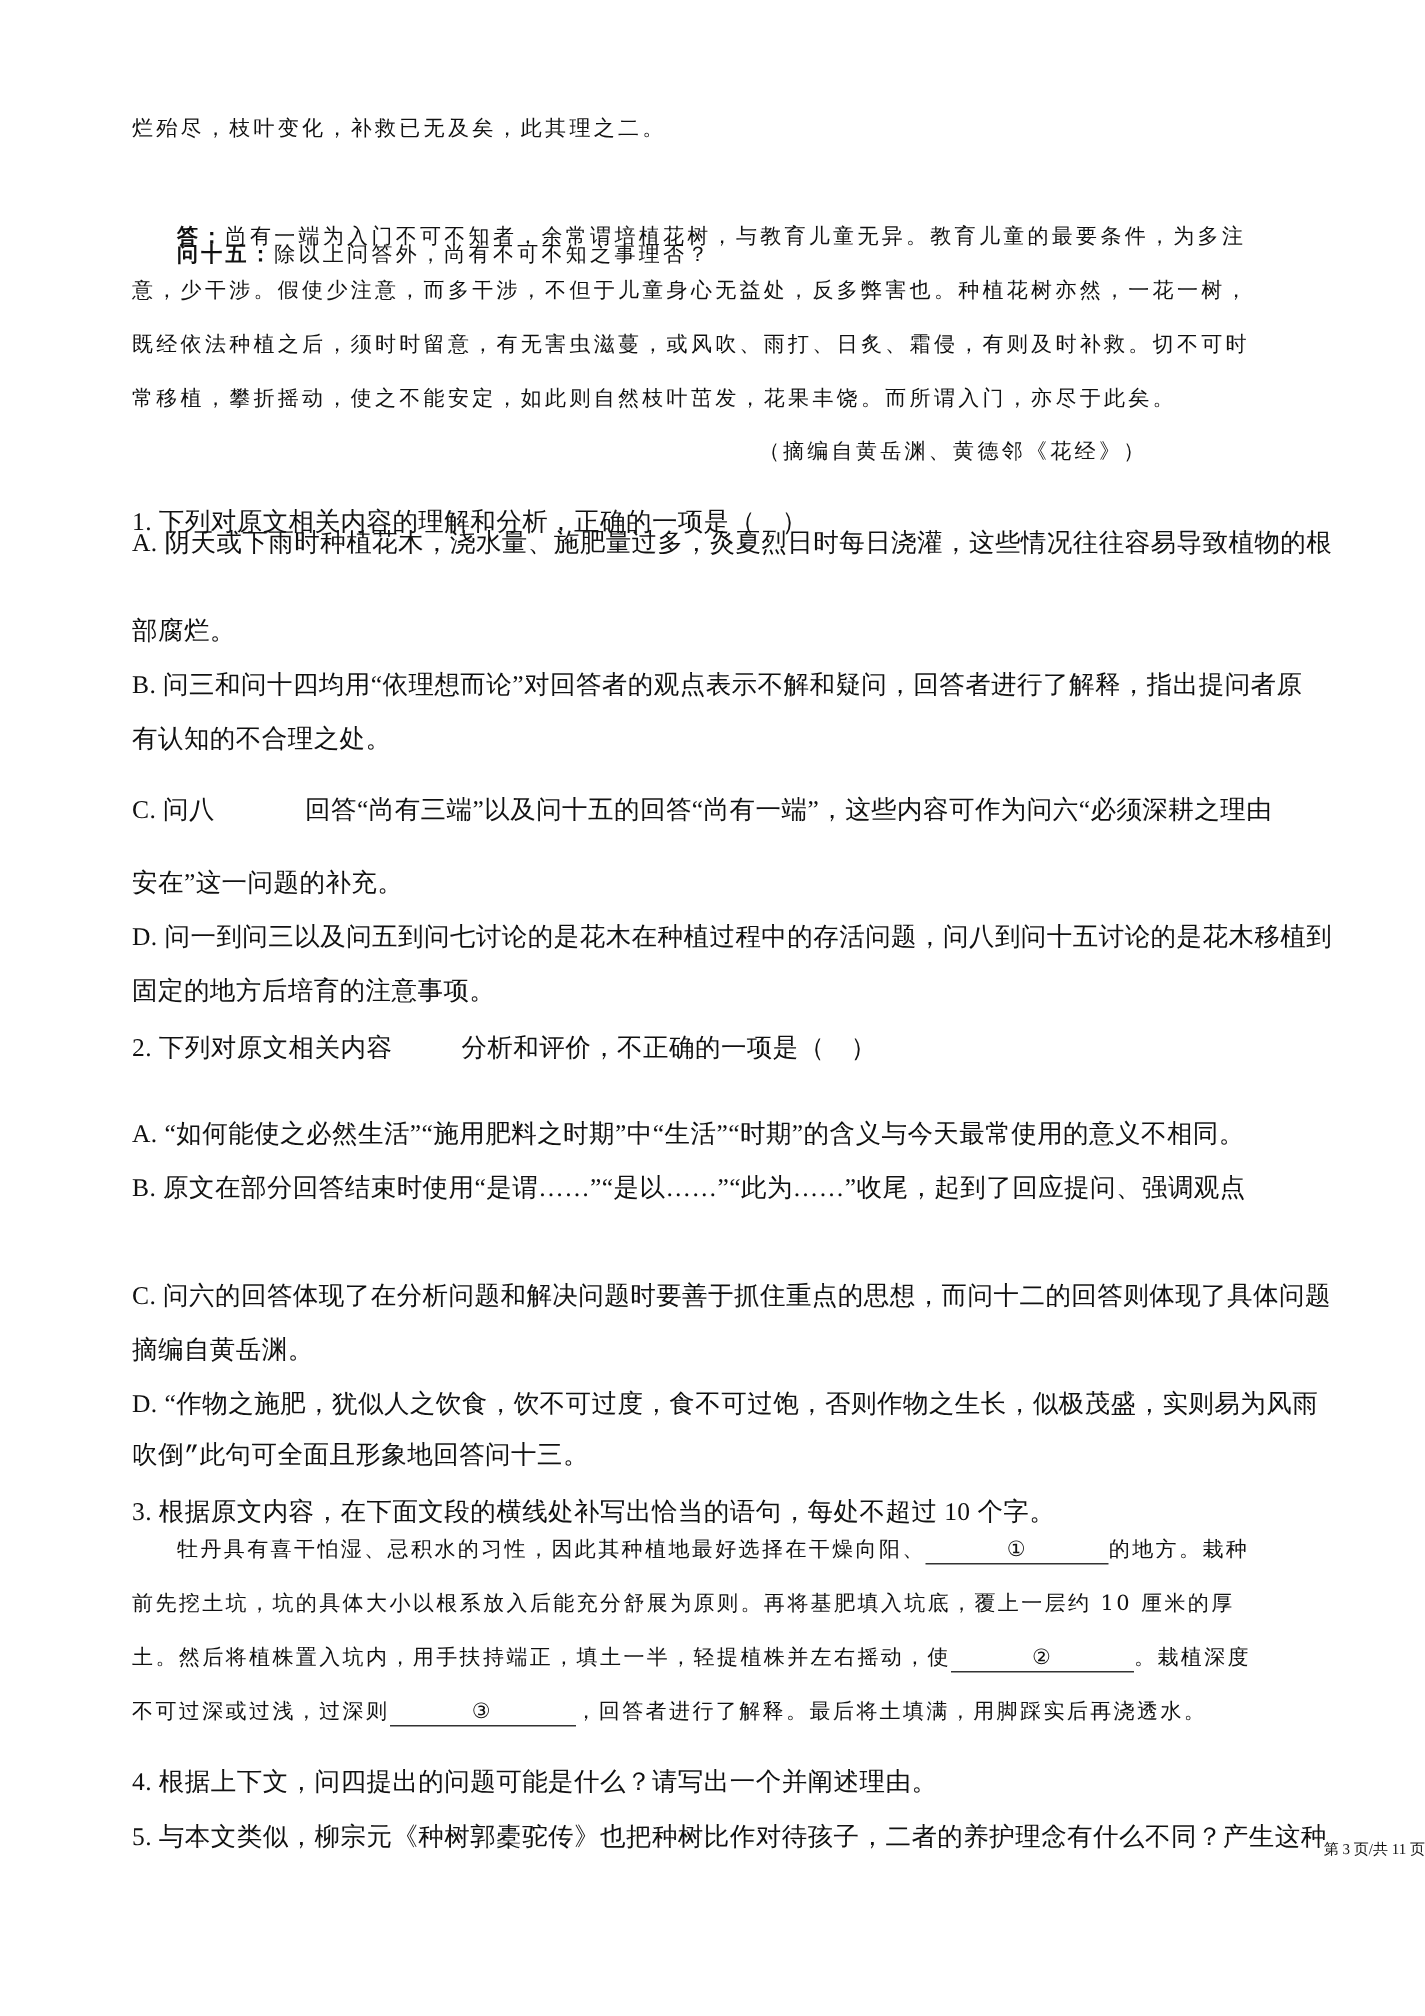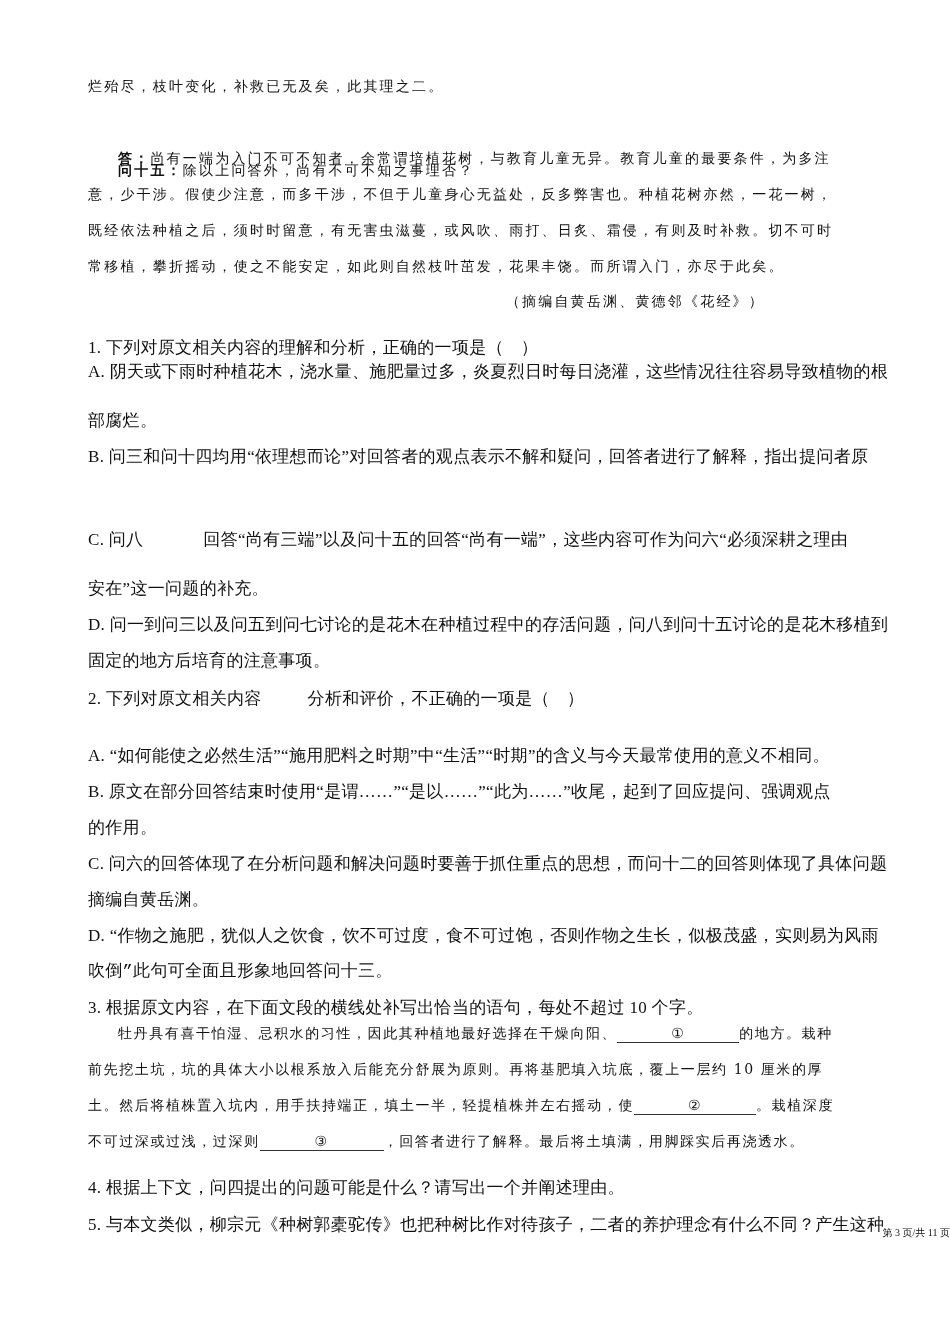--- a/index.html
+++ b/index.html
@@ -97,28 +97,31 @@
   <div class="line kai" style="top:256px;">
     <span>常移植，攀折摇动，使之不能安定，如此则自然枝叶茁发，花果丰饶。而所谓入门，亦尽于此矣。</span>
   </div>
   <div class="line kai right" style="top:291px;">
     <span>（摘编自黄岳渊、黄德邻《花经》）</span>
   </div>
 
   <div class="line song" style="top:326px;">
     <span>1. 下列对原文相关内容的理解和分析，正确的一项是（　）</span>
   </div>
-  <div class="line song" style="top:350px;">
+  <div class="line song" style="top:340px;">
     <span>A. 阴天或下雨时种植花木，浇水量、施肥量过多，炎夏烈日时每日浇灌，这些情况往往容易导致植物的根</span>
   </div>
   <div class="line song" style="top:399px;">
     <span>部腐烂。</span>
   </div>
   <div class="line song" style="top:435px;">
     <span>B. 问三和问十四均用“依理想而论”对回答者的观点表示不解和疑问，回答者进行了解释，指出提问者原</span>
+  </div>
+  <div class="line song" style="top:471px;">
+    <span>有认知的不合理之处。</span>
   </div>
   <div class="line song" style="top:518px;">
     <span>C. 问八</span><span class="gap-wide"></span><span>回答“尚有三端”以及问十五的回答“尚有一端”，这些内容可作为问六“必须深耕之理由</span>
   </div>
   <div class="line song" style="top:567px;">
     <span>安在”这一问题的补充。</span>
   </div>
   <div class="line song" style="top:603px;">
     <span>D. 问一到问三以及问五到问七讨论的是花木在种植过程中的存活问题，问八到问十五讨论的是花木移植到</span>
   </div>
@@ -127,23 +130,20 @@
   </div>
 
   <div class="line song" style="top:677px;">
     <span>2. 下列对原文相关内容</span><span class="gap-mid"></span><span>分析和评价，不正确的一项是（　）</span>
   </div>
   <div class="line song" style="top:734px;">
     <span>A. “如何能使之必然生活”“施用肥料之时期”中“生活”“时期”的含义与今天最常使用的意义不相同。</span>
   </div>
   <div class="line song" style="top:770px;">
     <span>B. 原文在部分回答结束时使用“是谓……”“是以……”“此为……”收尾，起到了回应提问、强调观点</span>
-  </div>
-  <div class="line song" style="top:806px;">
-    <span>的作用。</span>
   </div>
   <div class="line song" style="top:842px;">
     <span>C. 问六的回答体现了在分析问题和解决问题时要善于抓住重点的思想，而问十二的回答则体现了具体问题</span>
   </div>
   <div class="line song" style="top:878px;">
     <span>摘编自黄岳渊。</span>
   </div>
   <div class="line song" style="top:914px;">
     <span>D. “作物之施肥，犹似人之饮食，饮不可过度，食不可过饱，否则作物之生长，似极茂盛，实则易为风雨</span>
   </div>

